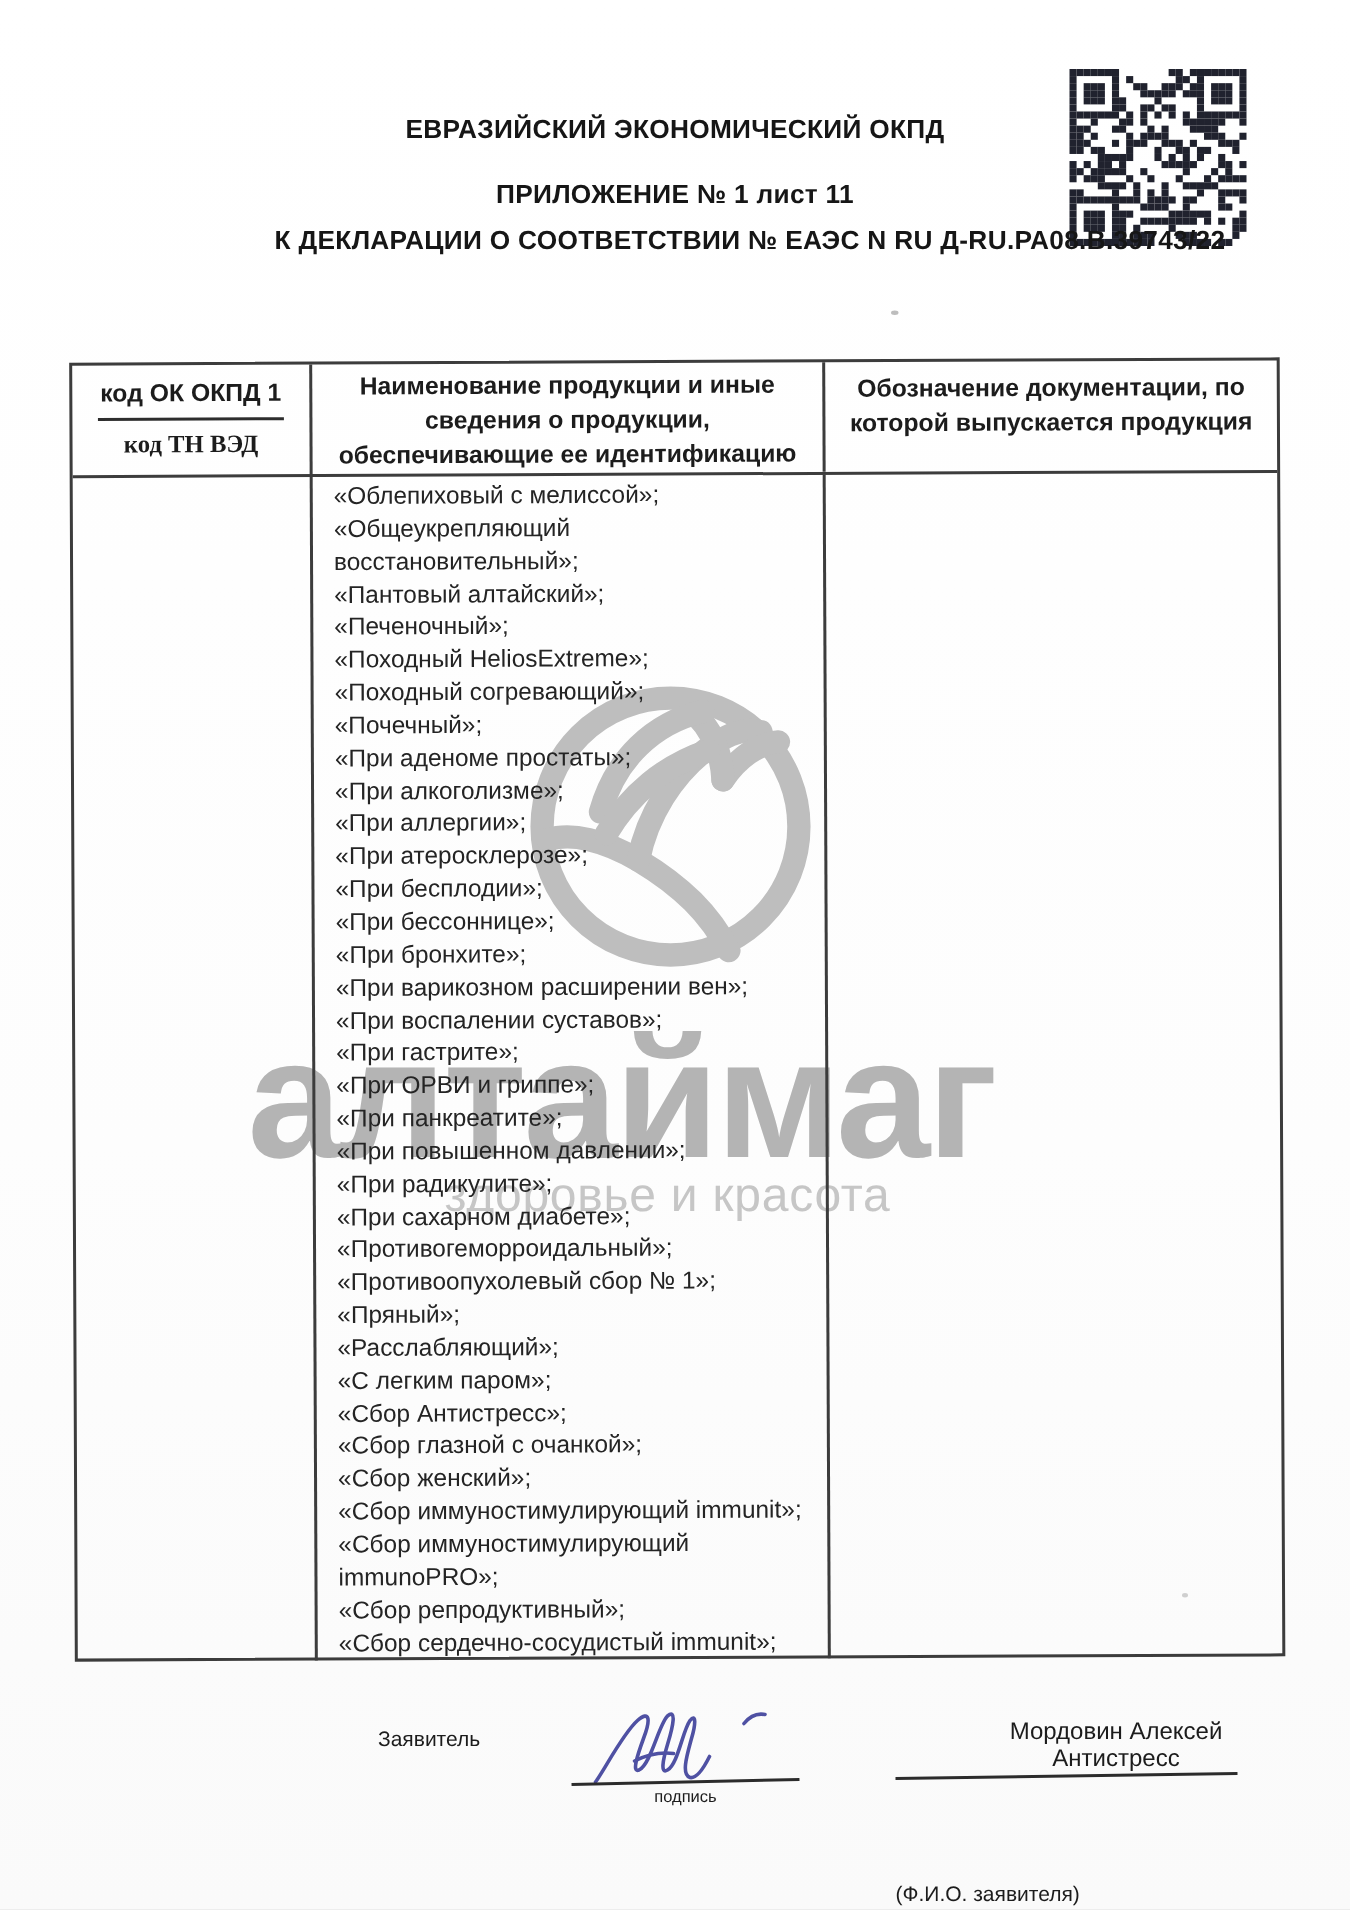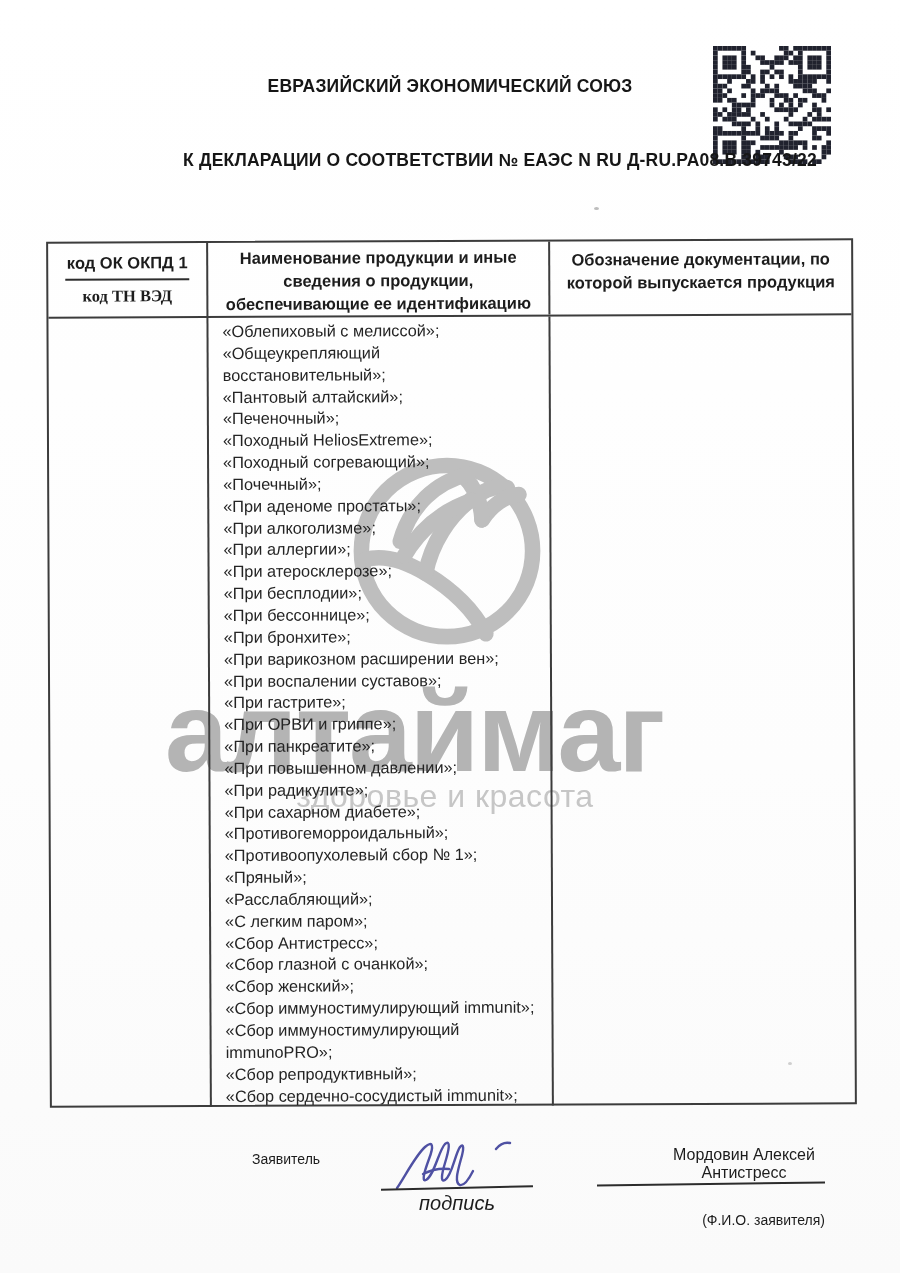--- a/index.html
+++ b/index.html
@@ -40,26 +40,26 @@
   .c2h,.c3h{font-weight:bold; font-size:16.5px; line-height:23px; text-align:center;
     white-space:pre-line; padding-top:4px;}
   .c3h{padding-top:7px;}
   .plist{padding:3px 2px 0 9px; font-size:16.3px; line-height:21.85px; color:#242424;}
   .plist .list-item{white-space:pre-line; padding-left:5px;}
   
   .applicant{left:252px; top:1151px; font-size:14px; z-index:2;}
   .sig-svg{left:393px; top:1134px; width:130px; height:60px; z-index:2;}
   .sig-line{left:381px; top:1187px; width:152px; border-top:2px solid #2c2c2c;
     transform:rotate(-1.3deg); z-index:2;}
-  .sig-cap{left:381px; top:1192px; width:152px; text-align:center; font-size:20px; z-index:2;font-style:italic;}
+  .sig-cap{left:381px; top:1192px; width:152px; text-align:center; font-size:11px; z-index:2;}
   .name-blk{left:632px; top:1146px; width:224px; text-align:center; font-size:16px;
     line-height:17.5px; z-index:2;}
   .name-line{left:597px; top:1183px; width:228px; border-top:2px solid #2c2c2c;
     transform:rotate(-0.8deg); z-index:2;}
-  .name-cap{left:597px; top:1212px; width:228px; text-align:right; font-size:14px; z-index:2;}
+  .name-cap{left:597px; top:1254px; width:228px; text-align:left; font-size:14px; z-index:2;}
   
   .dot1{left:594px; top:207px; width:5px; height:3px; background:#bdbdbd; border-radius:50%; z-index:1;}
   .dot2{left:788px; top:1062px; width:4px; height:3px; background:#cfcfcf; border-radius:50%; z-index:1;}
 </style>
 </head>
 <body>
 
 <div class="page">
 
   <svg class="abs wm wm-logo" viewBox="0 0 220 220" fill="none">
@@ -69,21 +69,22 @@
       <path d="M88,131 C94,100 112,72 136,54 C150,44 162,40 172,43"></path>
       <path d="M146,76 C156,61 170,51 184,50"></path>
       <path d="M146,76 C145,58 139,43 128,32"></path>
       <path d="M62,98 C72,62 98,37 132,29"></path>
       <path d="M66,113 C82,86 106,66 136,56"></path>
     </g>
   </svg>
   <div class="abs wm wm-title">алтаймаг</div>
   <div class="abs wm wm-sub">здоровье и красота</div>
 
-  <div class="hline h1">ЕВРАЗИЙСКИЙ ЭКОНОМИЧЕСКИЙ СОЮЗ</div>
+  <div class="hline h1">ЕВРАЗИЙСКИЙ ЭКОНОМИЧЕСКИЙ ОКПД</div>
+  <div class="hline h2">ПРИЛОЖЕНИЕ № 1 лист 11</div>
   <div class="hline h3">К ДЕКЛАРАЦИИ О СООТВЕТСТВИИ № ЕАЭС N RU Д-RU.РА08.В.39743/22</div>
 
   <svg class="qr" id="qr" viewBox="0 0 125 125">
       <rect x="0" y="0" width="5" height="5" fill="#20222e"></rect>
       <rect x="5" y="0" width="5" height="5" fill="#20222e"></rect>
       <rect x="10" y="0" width="5" height="5" fill="#20222e"></rect>
       <rect x="15" y="0" width="5" height="5" fill="#20222e"></rect>
       <rect x="20" y="0" width="5" height="5" fill="#20222e"></rect>
       <rect x="25" y="0" width="5" height="5" fill="#20222e"></rect>
       <rect x="30" y="0" width="5" height="5" fill="#20222e"></rect>

